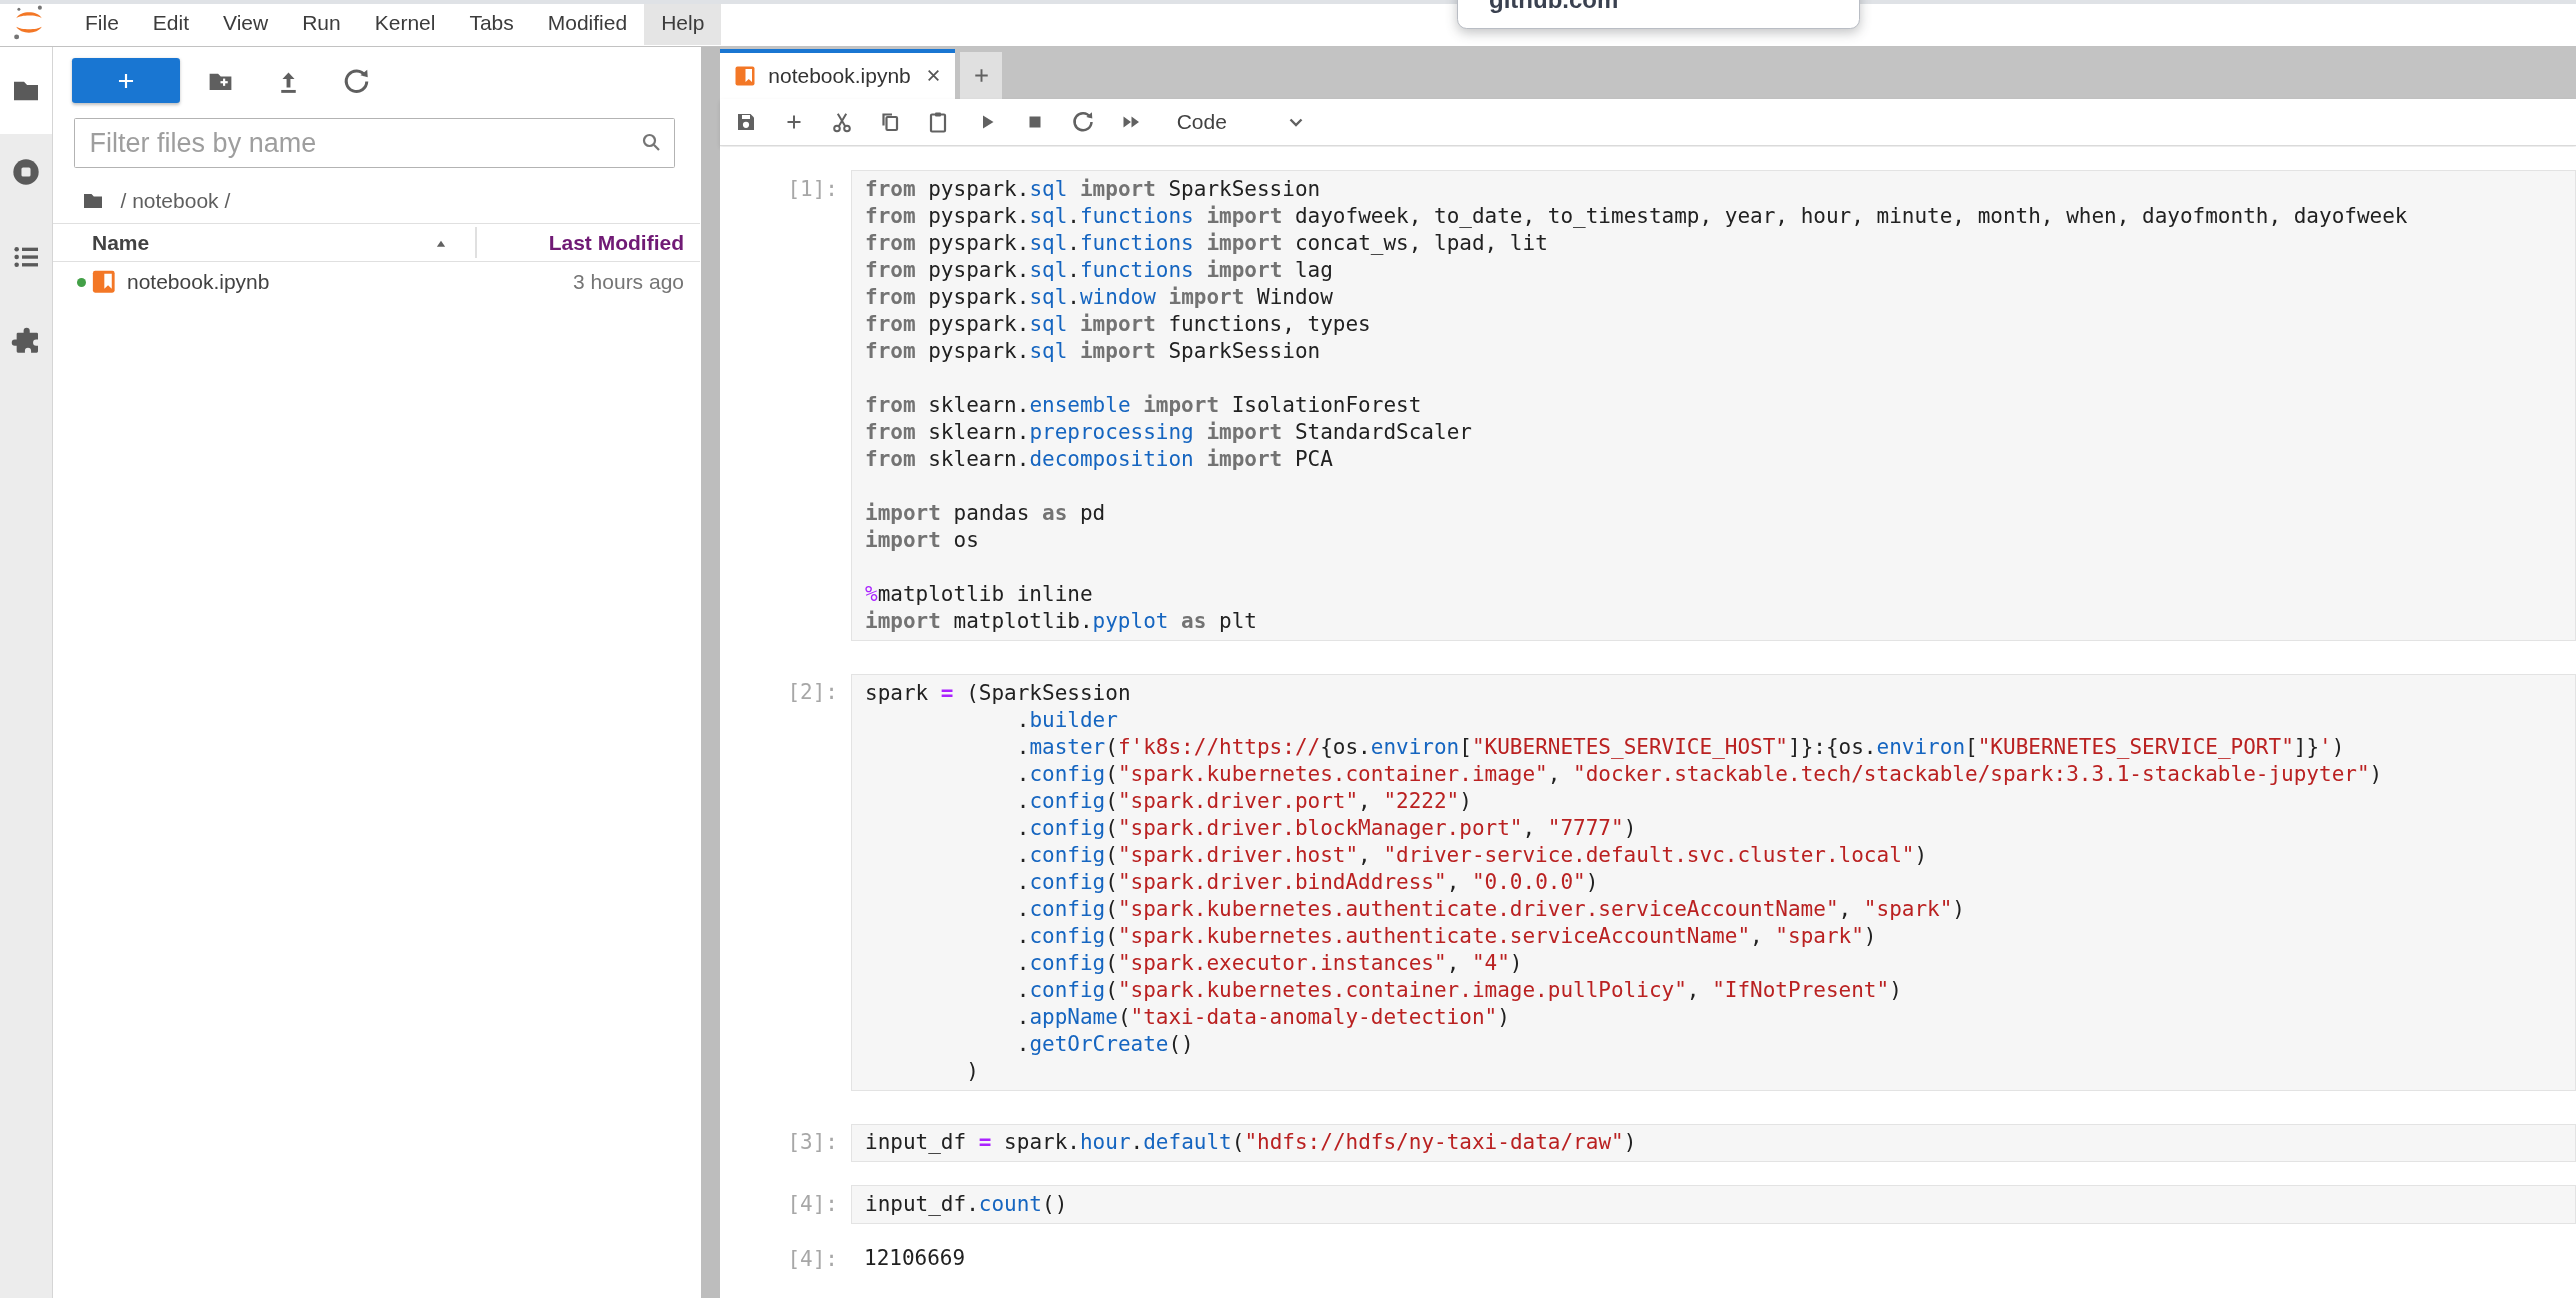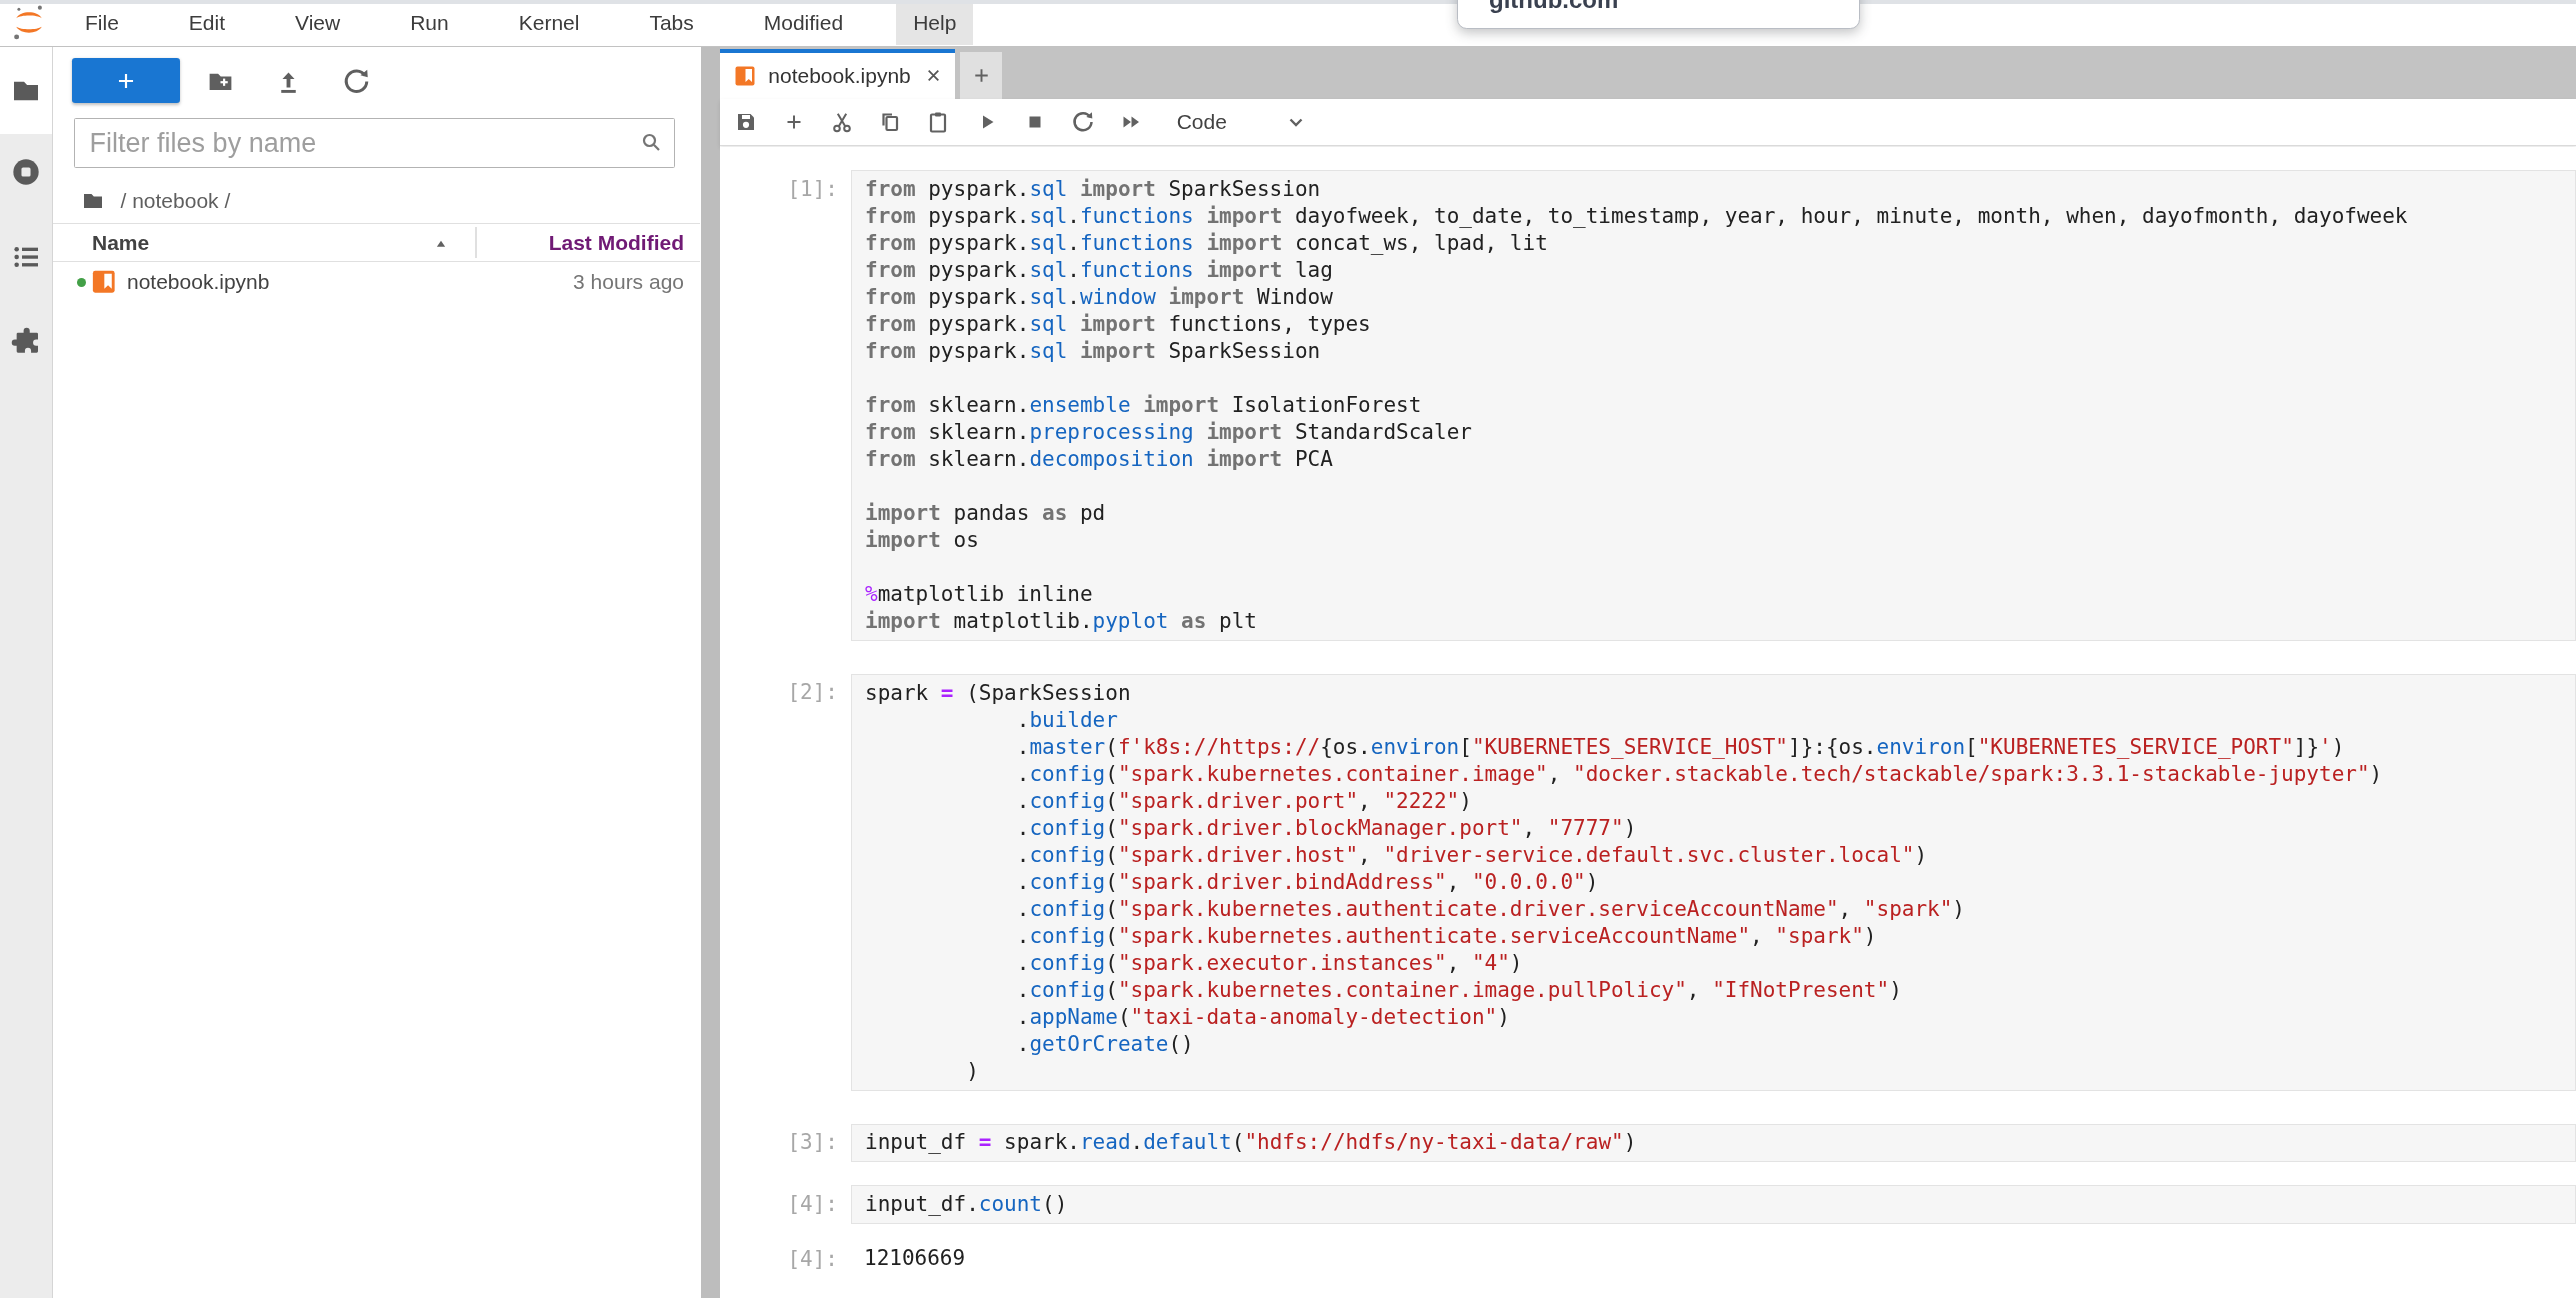--- a/index.html
+++ b/index.html
@@ -12,21 +12,21 @@
   .browser-popup { position:absolute; left:1457px; top:-14.6px; width:403px; height:44px;
     background:#fff; border:1.6px solid #b9bdc4; border-radius:9.7px;
     box-shadow:0 4px 11.3px rgba(60,64,67,.30); z-index:10; overflow:hidden; }
   .browser-popup .domain { position:absolute; left:31px; top:0px; font-size:24px; font-weight:bold;
     color:#3a4150; line-height:27.5px; }
 
   
   .menubar { position:absolute; left:0; top:0; width:100%; height:47px; background:#fff;
     border-bottom:1.6px solid #c2c2c2; display:flex; align-items:center; z-index:2; }
   .logo { width:42px; height:42px; margin-left:8px; }
-  .menu-items { display:flex; margin-left:18px; height:100%; align-items:center;gap:36px; }
+  .menu-items { display:flex; margin-left:18px; height:100%; align-items:center; }
   .menu-item { padding:0 17px; height:44px; line-height:44px; font-size:21px; color:#3c3c3c; cursor:default; }
   .menu-item.active { background:#e5e5e5; }
 
   
   .side-strip { position:absolute; left:0; top:47px; width:53px; height:1252px; background:#ececec;
     border-right:1.6px solid #d5d5d5; }
   .side-tab { width:52px; height:87px; display:flex; align-items:center; justify-content:center; color:#5a5a5a; }
   .side-tab.active { background:#fff; }
   .side-tab .icon { width:32px; height:32px; }
   .side-tab.t2 { height:32px; margin-top:22px; }
@@ -427,21 +427,21 @@
 <span class="tok-t">            .</span><span class="tok-p">config</span><span class="tok-t">(</span><span class="tok-s">"spark.kubernetes.container.image.pullPolicy"</span><span class="tok-t">, </span><span class="tok-s">"IfNotPresent"</span><span class="tok-t">)</span>
 <span class="tok-t">            .</span><span class="tok-p">appName</span><span class="tok-t">(</span><span class="tok-s">"taxi-data-anomaly-detection"</span><span class="tok-t">)</span>
 <span class="tok-t">            .</span><span class="tok-p">getOrCreate</span><span class="tok-t">()</span>
 <span class="tok-t">        )</span>
 </pre>
           </div>
         </div>
         <div class="cell tight">
           <div class="prompt">[3]:</div>
           <div class="input">
-            <pre><span class="tok-t">input_df </span><span class="tok-o">=</span><span class="tok-t"> spark.</span><span class="tok-p">read</span><span class="tok-t">.</span><span class="tok-p">default</span><span class="tok-t">(</span><span class="tok-s">"hdfs://hdfs/ny-taxi-data/raw"</span><span class="tok-t">)</span>
+            <pre><span class="tok-t">input_df </span><span class="tok-o">=</span><span class="tok-t"> spark.</span><span class="tok-p">hour</span><span class="tok-t">.</span><span class="tok-p">default</span><span class="tok-t">(</span><span class="tok-s">"hdfs://hdfs/ny-taxi-data/raw"</span><span class="tok-t">)</span>
 </pre>
           </div>
         </div>
         <div class="cell last-input">
           <div class="prompt">[4]:</div>
           <div class="input">
             <pre><span class="tok-t">input_df.</span><span class="tok-p">count</span><span class="tok-t">()</span>
 </pre>
           </div>
         </div>

